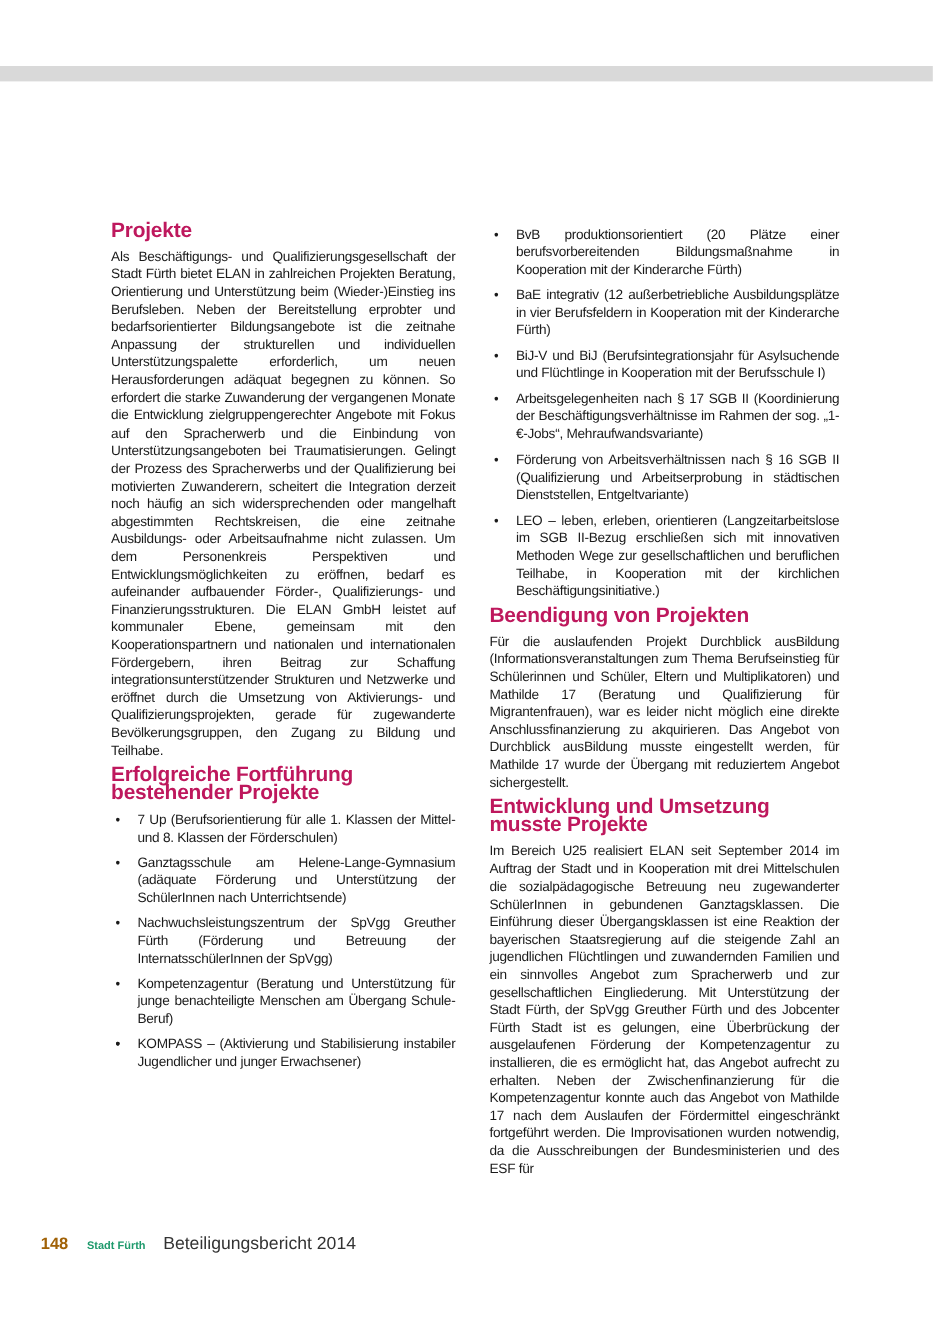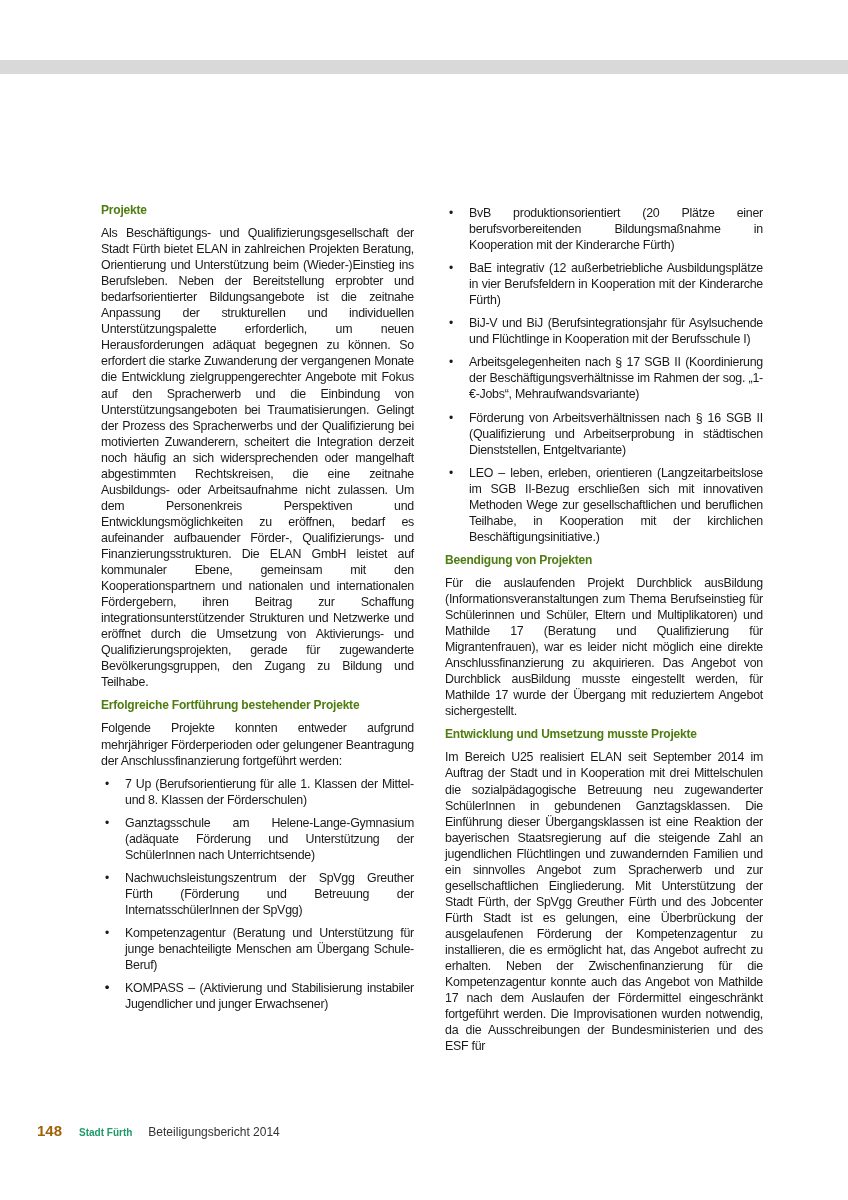--- a/index.html
+++ b/index.html
@@ -4,40 +4,39 @@
   <style>
     html, body { margin: 0; padding: 0; }
     body {
       width: 848px; height: 1200px; background: #ffffff; position: relative; overflow: hidden;
       font-family: "Liberation Sans", sans-serif; color: #1a1a1a;
     }
     .top-band { position: absolute; left: 0; top: 60px; width: 848px; height: 14px; background: #d9d9d9; }
     .col { position: absolute; top: 202px; font-size: 12.4px; line-height: 16.05px; }
     .col.left { left: 101px; width: 313px; }
     .col.right { left: 445px; width: 318px; top: 205px; }
-    .heading { color: #4d7c0f; font-weight: bold; font-size: 12px; margin: 0 0 7px 0; letter-spacing: -0.2px; }
+    .heading { color: #be185d; font-weight: bold; font-size: 19px; margin: 0 0 7px 0; letter-spacing: -0.2px; }
     .para { text-align: justify; margin: 0 0 7px 0; letter-spacing: -0.25px; }
     ul.bullets { list-style: none; margin: 0; padding: 0; }
     ul.bullets li { position: relative; padding-left: 24px; text-align: justify; margin-bottom: 7px; letter-spacing: -0.25px; }
     ul.bullets li .dot { position: absolute; left: 4px; top: 0; font-size: 12px; }
     .footer { position: absolute; left: 37px; top: 1122px; display: flex; align-items: baseline; }
     .page-num { color: #a16207; font-weight: bold; font-size: 15px; margin-right: 17px; }
     .footer-org { color: #1e9a6c; font-weight: bold; font-size: 10px; margin-right: 16px; }
-    .footer-title { color: #333; font-size: 12px; }
+    .footer-title { color: #333; font-size: 16px; }
   </style>
 </head>
 <body>
 
 <div class="top-band"></div>
 
 <div class="col left">
   <div class="heading">Projekte</div>
   <p class="para">Als Beschäftigungs- und Qualifizierungsgesellschaft der Stadt Fürth bietet ELAN in zahlreichen Projekten Beratung, Orientierung und Unterstützung beim (Wieder-)Einstieg ins Berufsleben. Neben der Bereitstellung erprobter und bedarfsorientierter Bildungsangebote ist die zeitnahe Anpassung der strukturellen und individuellen Unterstützungspalette erforderlich, um neuen Herausforderungen adäquat begegnen zu können. So erfordert die starke Zuwanderung der vergangenen Monate die Entwicklung zielgruppengerechter Angebote mit Fokus auf den Spracherwerb und die Einbindung von Unterstützungsangeboten bei Traumatisierungen. Gelingt der Prozess des Spracherwerbs und der Qualifizierung bei motivierten Zuwanderern, scheitert die Integration derzeit noch häufig an sich widersprechenden oder mangelhaft abgestimmten Rechtskreisen, die eine zeitnahe Ausbildungs- oder Arbeitsaufnahme nicht zulassen. Um dem Personenkreis Perspektiven und Entwicklungsmöglichkeiten zu eröffnen, bedarf es aufeinander aufbauender Förder-, Qualifizierungs- und Finanzierungsstrukturen. Die ELAN GmbH leistet auf kommunaler Ebene, gemeinsam mit den Kooperationspartnern und nationalen und internationalen Fördergebern, ihren Beitrag zur Schaffung integrationsunterstützender Strukturen und Netzwerke und eröffnet durch die Umsetzung von Aktivierungs- und Qualifizierungsprojekten, gerade für zugewanderte Bevölkerungsgruppen, den Zugang zu Bildung und Teilhabe.</p>
   <div class="heading">Erfolgreiche Fortführung bestehender Projekte</div>
-  <p class="para">Folgende Projekte konnten entweder aufgrund mehrjähriger Förderperioden oder gelungener Beantragung der Anschlussfinanzierung fortgeführt werden:</p>
   <ul class="bullets">
     <li><span class="dot">•</span><span>7 Up (Berufsorientierung für alle 1. Klassen der Mittel- und 8. Klassen der Förderschulen)</span></li>
     <li><span class="dot">•</span><span>Ganztagsschule am Helene-Lange-Gymnasium (adäquate Förderung und Unterstützung der SchülerInnen nach Unterrichtsende)</span></li>
     <li><span class="dot">•</span><span>Nachwuchsleistungszentrum der SpVgg Greuther Fürth (Förderung und Betreuung der InternatsschülerInnen der SpVgg)</span></li>
     <li><span class="dot">•</span><span>Kompetenzagentur (Beratung und Unterstützung für junge benachteiligte Menschen am Übergang Schule-Beruf)</span></li>
     <li><span class="dot">•</span></li>
     <li><span class="dot">•</span><span>KOMPASS – (Aktivierung und Stabilisierung instabiler Jugendlicher und junger Erwachsener)</span></li>
   </ul>
 </div>
 

